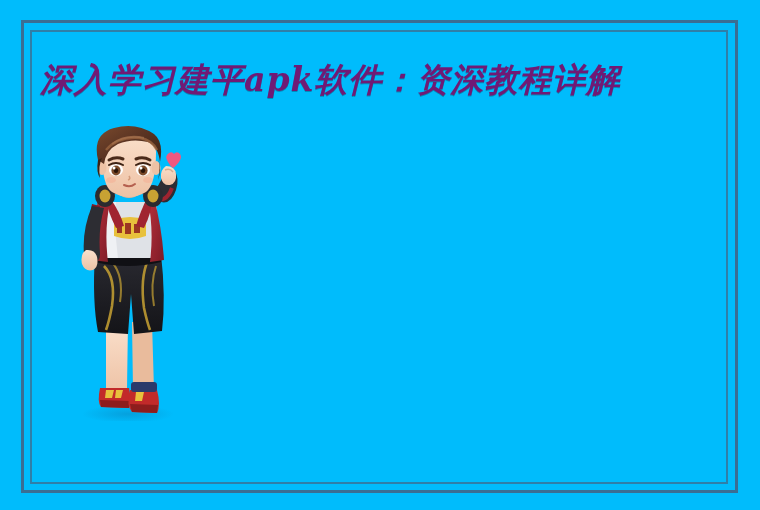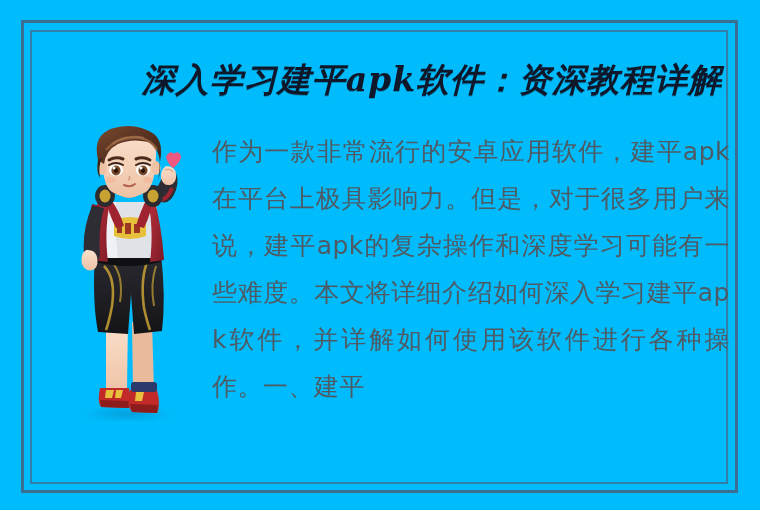--- a/index.html
+++ b/index.html
@@ -40,34 +40,33 @@
     width: 698px;
     height: 454px;
     border: 2px solid #2f7fa8;
     box-sizing: border-box;
     pointer-events: none;
   }
 
   
   .title {
     position: absolute;
-    left: 32px;
+    left: 40px;
     top: 56px;
     width: 690px;
     height: 50px;
     font-family: "DejaVu Serif", serif;
     font-size: 33px;
     line-height: 48px;
     font-weight: 700;
     font-style: italic;
     letter-spacing: 1px;
-    color: #0f172a;
+    color: #701a75;
     white-space: nowrap;
     text-shadow: 0 1px 0 rgba(0,0,0,0.25);
-    text-align: right;
   }
 
   
   .character {
     position: absolute;
     left: 62px;
     top: 126px;
     width: 140px;
     height: 295px;
   }
@@ -206,15 +205,14 @@
       <path d="M47 39 Q54 35 61 39" stroke="#3c2214" stroke-width="2" fill="none" stroke-linecap="round"></path>
       <path d="M74 39 Q81 35 88 39" stroke="#3c2214" stroke-width="2" fill="none" stroke-linecap="round"></path>
 
       <path d="M67 50 Q69 53 66 54" stroke="#d49c7c" stroke-width="1.6" fill="none"></path>
       <path d="M62 59 Q68 62 73 58" stroke="#b5604f" stroke-width="2" fill="none" stroke-linecap="round"></path>
       <ellipse cx="49" cy="54" rx="5" ry="3" fill="#f3a98e" opacity="0.45"></ellipse>
       <ellipse cx="86" cy="54" rx="5" ry="3" fill="#f3a98e" opacity="0.45"></ellipse>
     </svg>
   </div>
 
-  <div class="body-text">作为一款非常流行的安卓应用软件，建平apk在平台上极具影响力。但是，对于很多用户来说，建平apk的复杂操作和深度学习可能有一些难度。本文将详细介绍如何深入学习建平apk软件，并详解如何使用该软件进行各种操作。一、建平</div>
 
 </div>
 
 </body></html>

